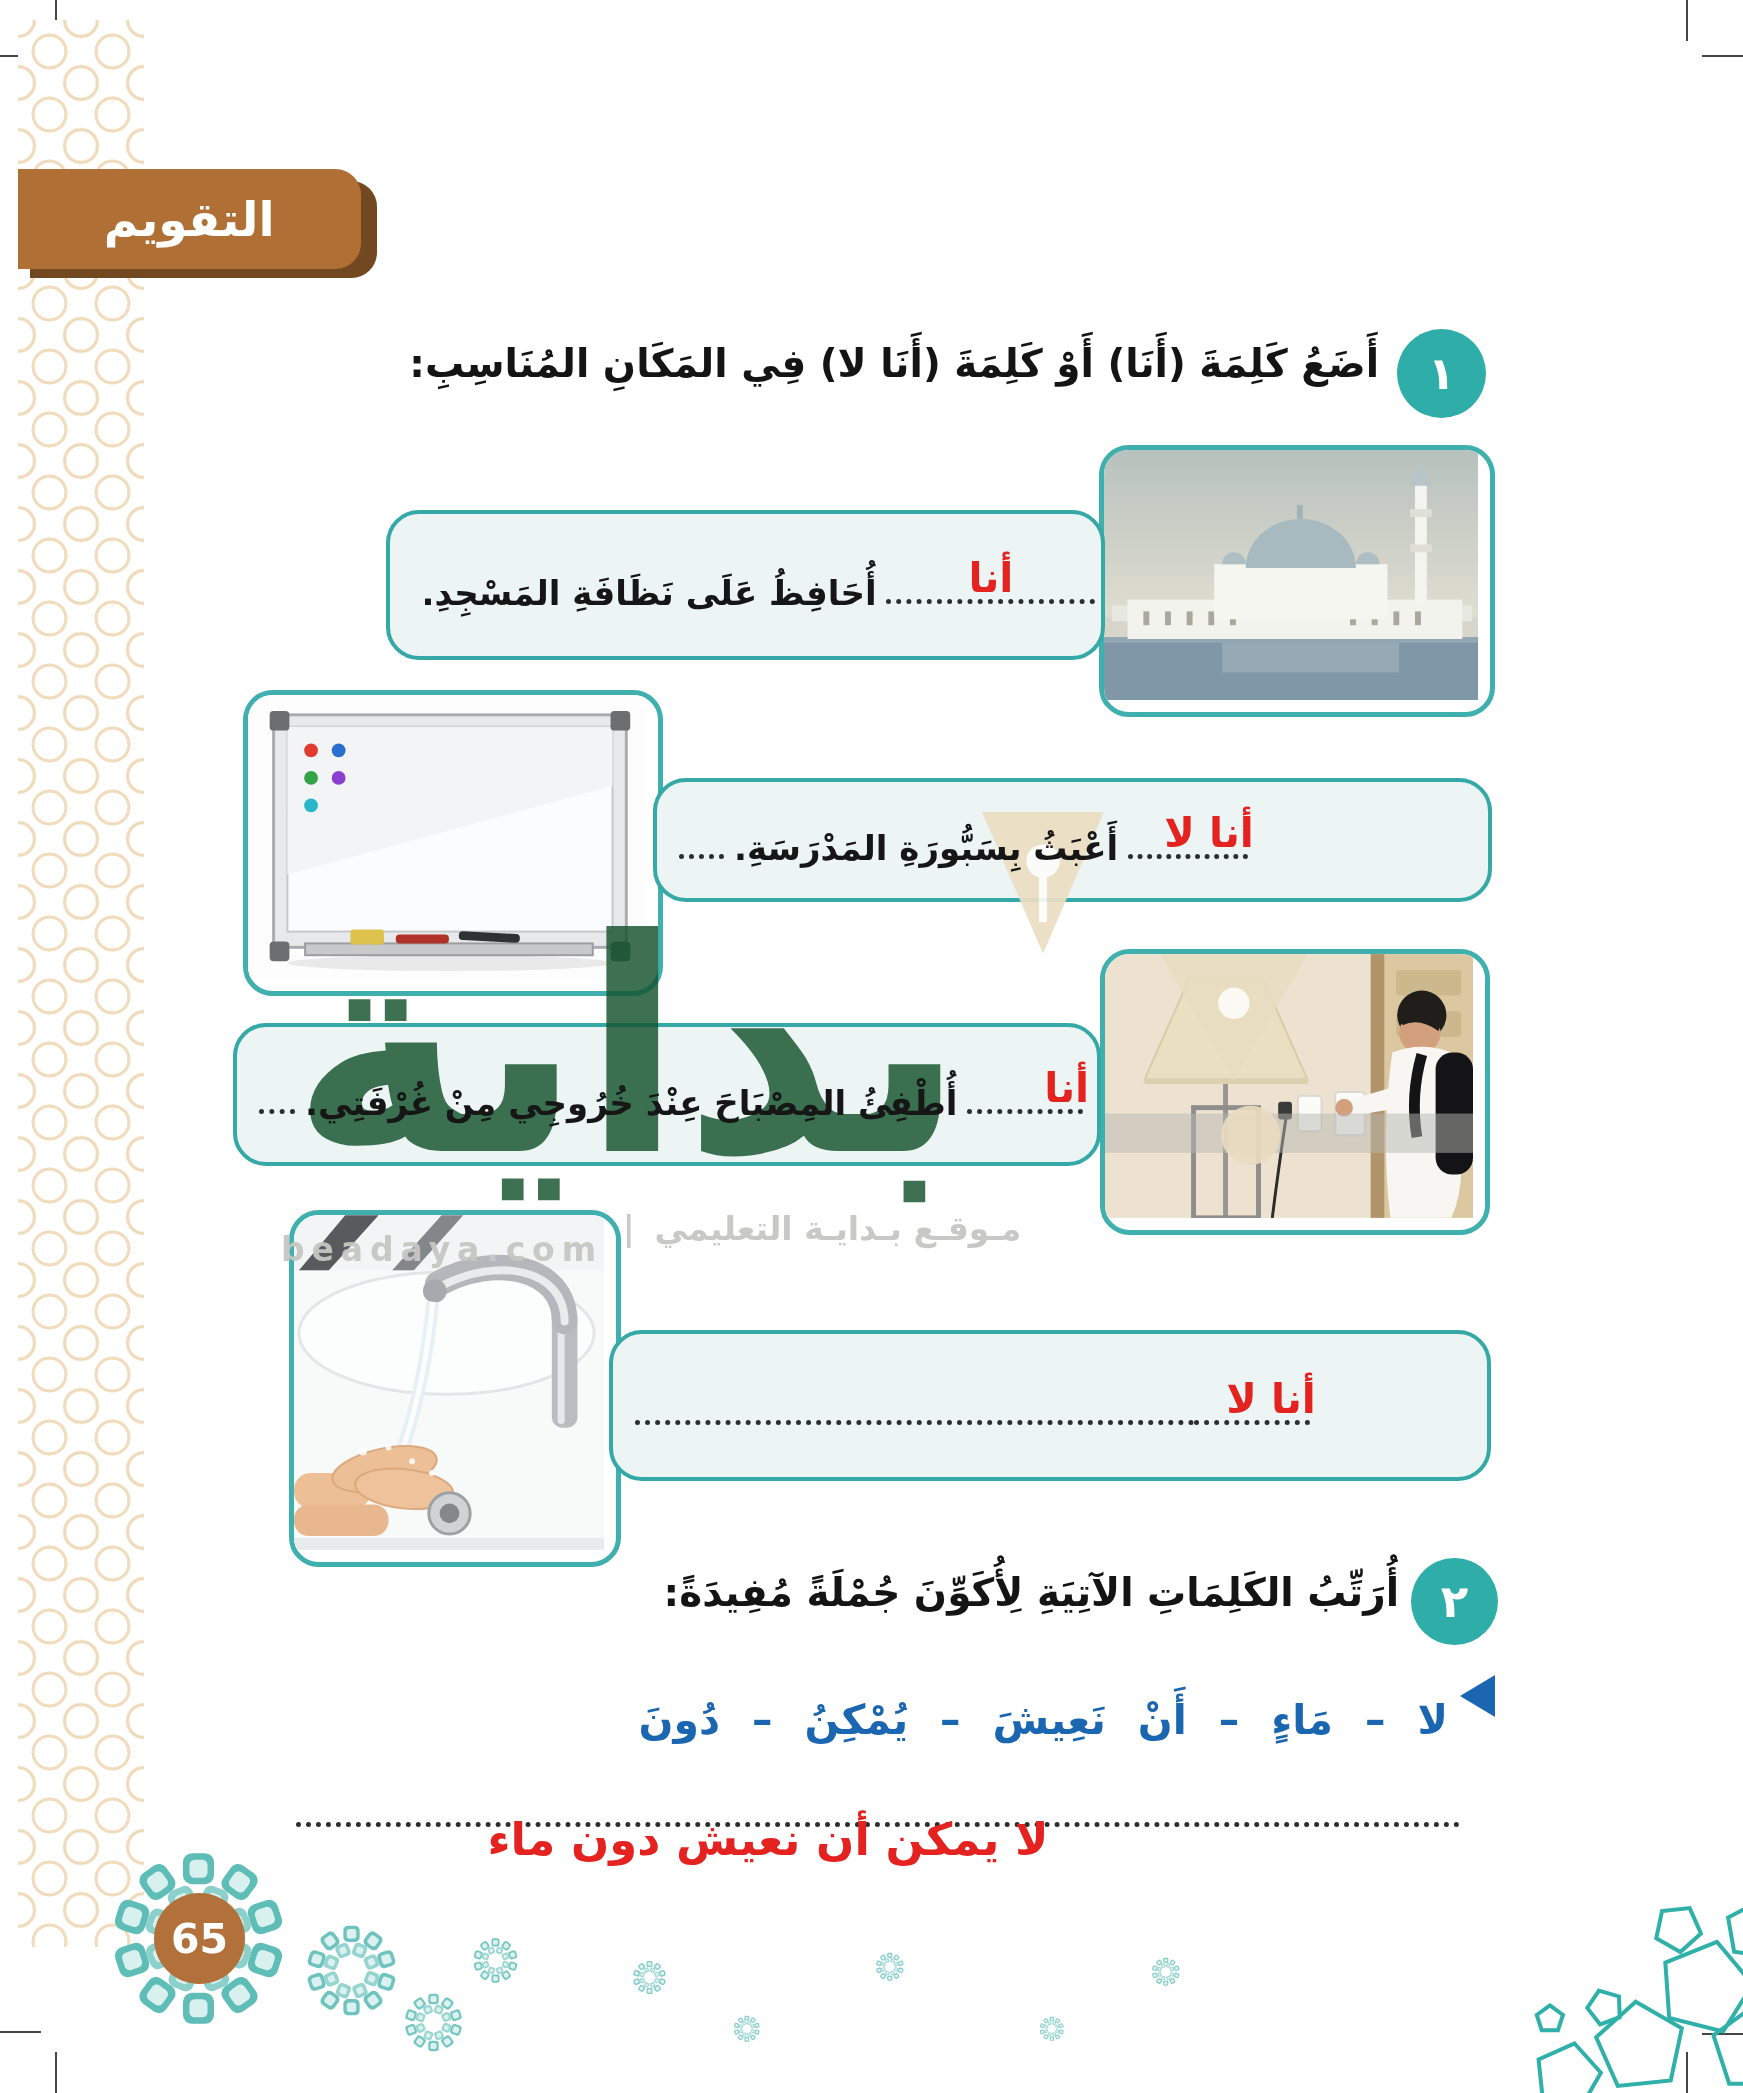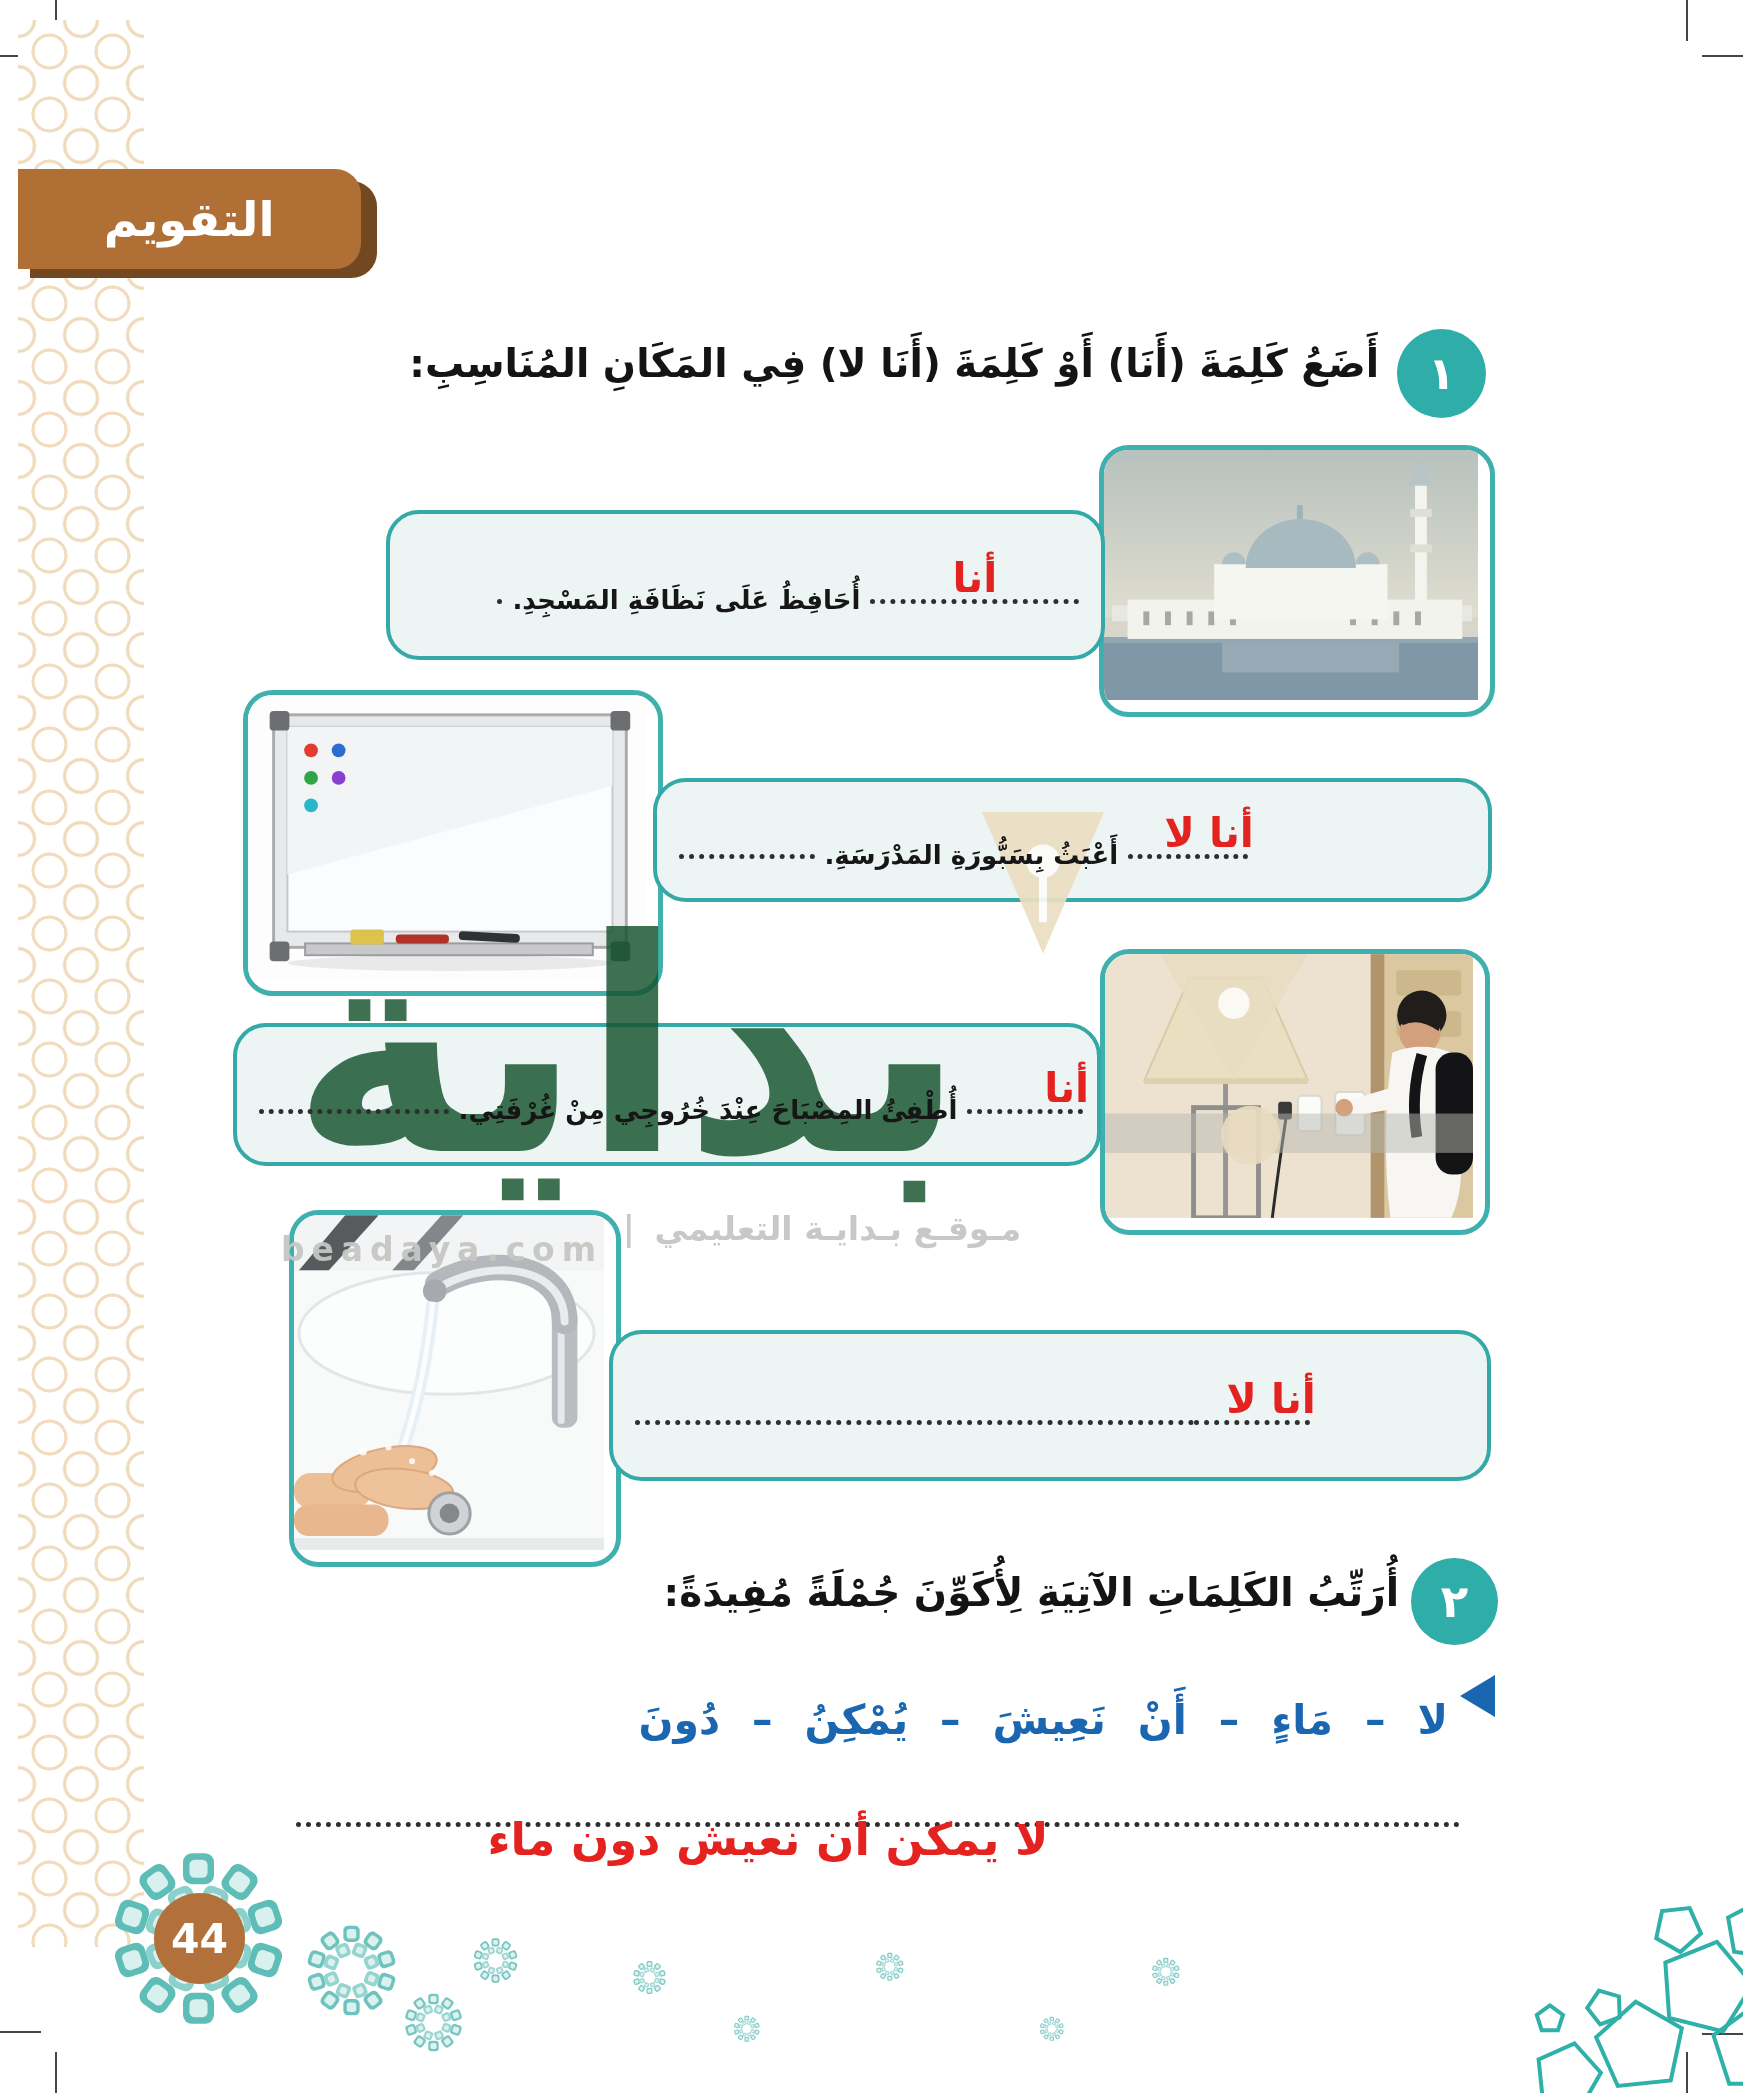--- a/index.html
+++ b/index.html
@@ -17,21 +17,21 @@
   .banner-shadow{left:29.6px;top:181px;width:347px;height:97px;background:#71481f;border-radius:0 25.6px 25.6px 0;}
   .banner{left:17.7px;top:169px;width:343px;height:100px;background:#b06f35;border-radius:0 25.6px 25.6px 0;
     display:flex;align-items:center;justify-content:center;color:#fff;font-size:47px;font-weight:bold;}
   
   .numcirc{border-radius:50%;background:#2fada8;color:#fff;display:flex;align-items:center;justify-content:center;
     font-size:45px;font-weight:bold;}
   .prompt{direction:rtl;text-align:right;font-weight:bold;color:#141414;font-size:39px;line-height:1.3;white-space:nowrap;}
   
   .box{border:4.9px solid #35a8a8;background:#edf5f4;border-radius:33px;display:flex;align-items:center;}
   .line{display:flex;direction:rtl;align-items:flex-end;width:100%;white-space:nowrap;}
-  .sent{font-weight:bold;color:#161616;font-size:26px;line-height:1.9;position:relative;z-index:1;padding:0 9.9px;}
+  .sent{font-weight:bold;color:#161616;font-size:34px;line-height:1.9;position:relative;z-index:1;padding:0 9.9px;}
   .blank{height:55px;border-bottom:5.9px dotted #2e2e2e;margin-bottom:21.7px;position:relative;flex:0 0 auto;z-index:1;}
   .fill{height:55px;border-bottom:5.9px dotted #2e2e2e;margin-bottom:21.7px;flex:1 1 auto;z-index:1;}
   .ans{position:absolute;bottom:0;left:50%;transform:translateX(-50%);color:#e42320;font-weight:bold;
     font-size:41px;white-space:nowrap;line-height:1;}
   .ans-right{left:auto;transform:none;right:-5.9px;}
   
   .img{border:5.9px solid #3fb0ae;border-radius:29.6px;overflow:hidden;background:#fff;}
   
   .words{direction:rtl;text-align:right;color:#1b66b0;font-weight:bold;font-size:41px;word-spacing:17.7px;white-space:nowrap;
     position:relative;z-index:1;}
@@ -330,21 +330,21 @@
   <div class="abs tri" style="left:1460px;top:1675px"></div>
   <div class="abs words" style="left:463px;top:1696px;width:985px">لا – مَاءٍ – أَنْ نَعِيشَ – يُمْكِنُ – دُونَ</div>
 
   <div class="abs dotline" style="left:296px;top:1822px;width:1164px"></div>
   <div class="abs bigans" style="left:315px;top:1765px;width:906px">لا يمكن أن نعيش دون ماء</div>
 
   <svg class="abs" style="left:108px;top:1848px" width="181" height="181" viewBox="0 0 184 184">
       <use href="#rosette" width="184" height="184"></use>
     </svg>
   <div class="abs pnum" style="left:154px;top:1893px;width:91px;height:91px">
-    <span>44</span>
+    <span>65</span>
   </div>
   <svg class="abs" style="left:304px;top:1923px;opacity:.9" width="95" height="95" viewBox="0 0 96 96">
       <use href="#rosette" width="96" height="96"></use>
     </svg>
   <svg class="abs" style="left:403px;top:1992px;opacity:.85" width="61" height="61" viewBox="0 0 62 62">
       <use href="#rosette" width="62" height="62"></use>
     </svg>
   <svg class="abs" style="left:472px;top:1937px;opacity:.85" width="47" height="47" viewBox="0 0 48 48">
       <use href="#rosette" width="48" height="48"></use>
     </svg>

